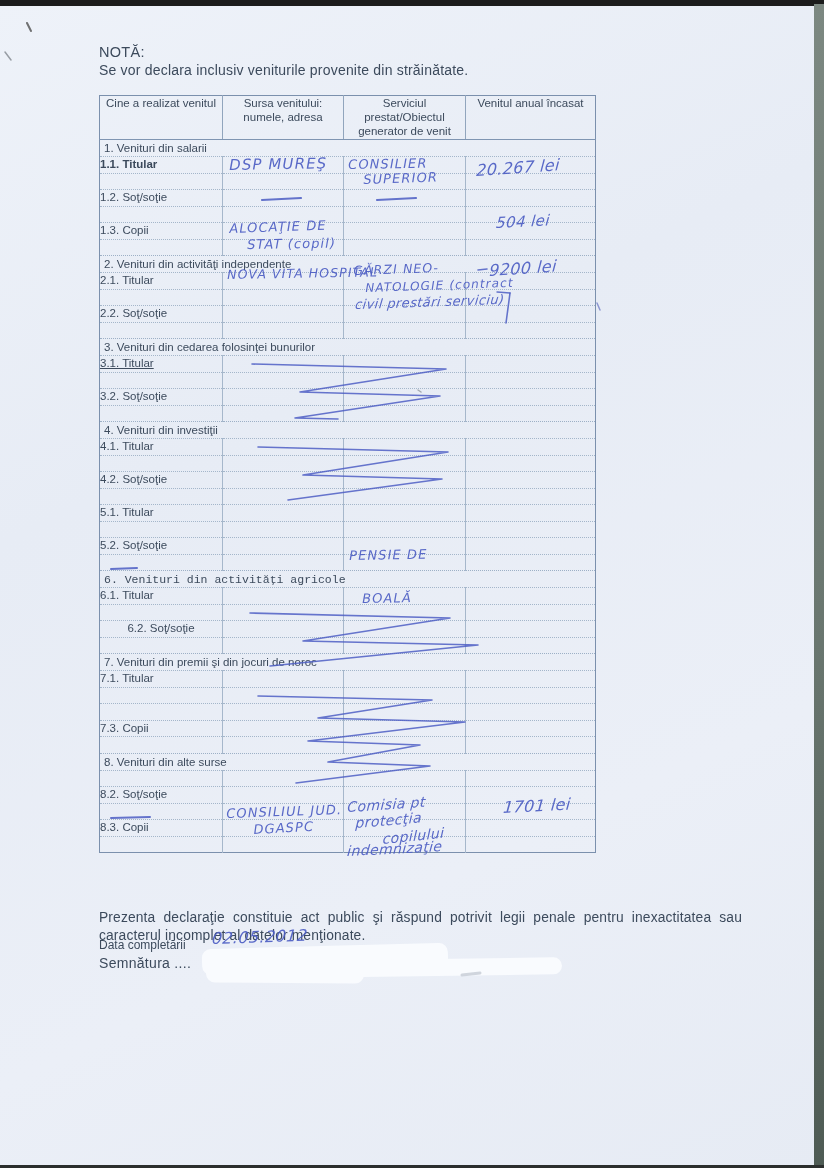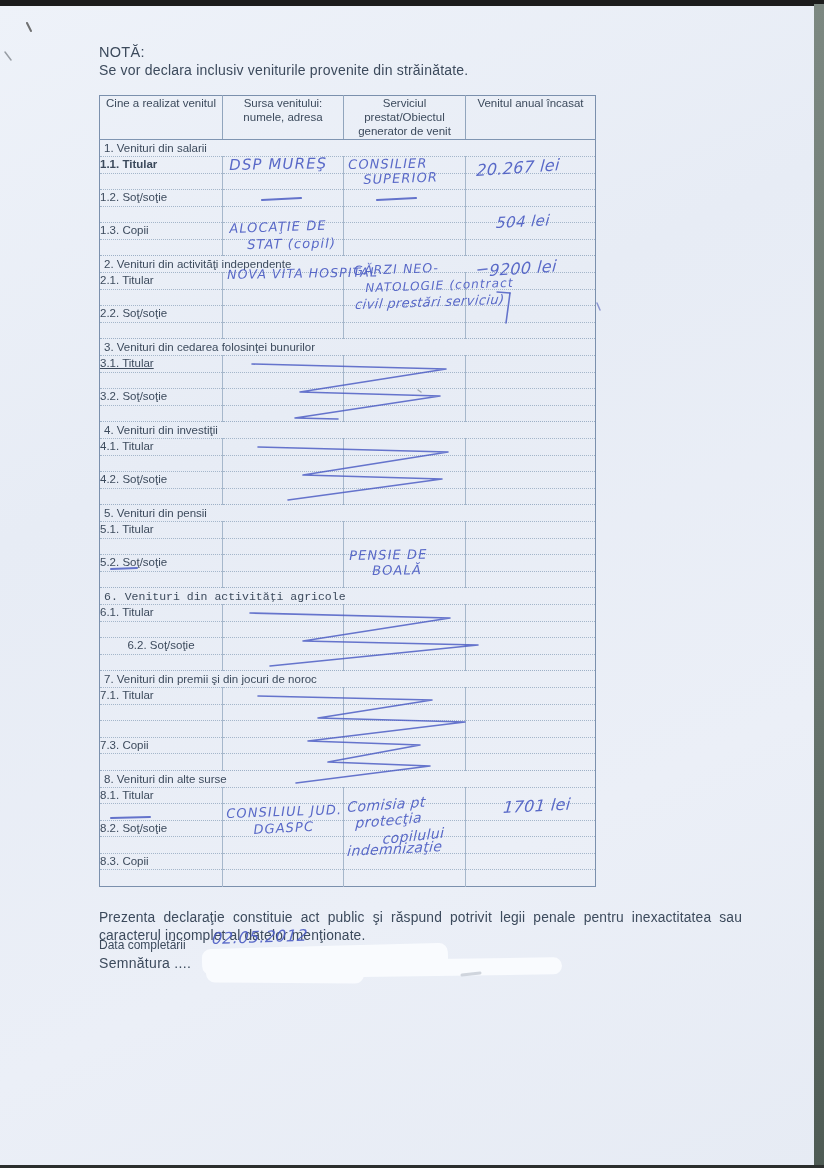--- a/index.html
+++ b/index.html
@@ -198,23 +198,20 @@
             <td></td>
             <td></td>
             <td></td>
           </tr>
           <tr class="sub" style="height: 16.5px;">
             <td></td>
             <td></td>
             <td></td>
             <td></td>
           </tr>
-          <tr class="sec" style="height: 17px;">
-            <td colspan="4">5. Venituri din pensii</td>
-          </tr>
           <tr class="sub" style="height: 16.5px;">
             <td class="lbl">5.1. Titular</td>
             <td></td>
             <td></td>
             <td></td>
           </tr>
           <tr class="sub" style="height: 16.5px;">
             <td></td>
             <td></td>
             <td></td>
@@ -287,26 +284,20 @@
             <td></td>
           </tr>
           <tr class="sub" style="height: 16.5px;">
             <td></td>
             <td></td>
             <td></td>
             <td></td>
           </tr>
           <tr class="sec" style="height: 17px;">
             <td colspan="4">8. Venituri din alte surse</td>
-          </tr>
-          <tr class="sub" style="height: 16.5px;">
-            <td class="lbl">8.1. Titular</td>
-            <td></td>
-            <td></td>
-            <td></td>
           </tr>
           <tr class="sub" style="height: 16.5px;">
             <td></td>
             <td></td>
             <td></td>
             <td></td>
           </tr>
           <tr class="sub" style="height: 16.5px;">
             <td class="lbl">8.2. Soţ/soţie</td>
             <td></td>
@@ -345,21 +336,21 @@
         <div class="hw script" style="left: 477px; top: 161px; font-size: 16px; color: rgb(77, 94, 196); transform: rotate(-4deg) skewX(-8deg);">20.267 lei</div>
         <div class="hw script" style="left: 497px; top: 214px; font-size: 15px; color: rgb(77, 94, 196); transform: rotate(-3deg) skewX(-8deg);">504 lei</div>
         <div class="hw caps" style="left: 229px; top: 221px; font-size: 13px; color: rgb(77, 94, 196); transform: rotate(-2deg);">ALOCAŢIE DE</div>
         <div class="hw caps" style="left: 247px; top: 237px; font-size: 13px; color: rgb(77, 94, 196); transform: rotate(-1deg);">STAT (copil)</div>
         <div class="hw caps" style="left: 227px; top: 267px; font-size: 12.5px; color: rgb(77, 94, 196); transform: rotate(-1deg);">NOVA VITA HOSPITAL</div>
         <div class="hw caps" style="left: 353px; top: 263px; font-size: 12.5px; color: rgb(77, 94, 196); transform: rotate(-2deg);">GĂRZI NEO-</div>
         <div class="hw caps" style="left: 365px; top: 281px; font-size: 12px; color: rgb(77, 94, 196); transform: rotate(-2deg);">NATOLOGIE (contract</div>
         <div class="hw script" style="left: 356px; top: 297px; font-size: 13px; color: rgb(77, 94, 196); transform: rotate(-2deg) skewX(-8deg);">civil prestări serviciu)</div>
         <div class="hw script" style="left: 490px; top: 261px; font-size: 16px; color: rgb(77, 94, 196); transform: rotate(-4deg) skewX(-8deg);">9200 lei</div>
         <div class="hw caps" style="left: 349px; top: 548px; font-size: 13px; color: rgb(77, 94, 196); transform: rotate(-1deg);">PENSIE DE</div>
-        <div class="hw caps" style="left: 362px; top: 563px; font-size: 13px; color: rgb(77, 94, 196); transform: rotate(-1deg); margin-left: 10px;">BOALĂ</div>
+        <div class="hw caps" style="left: 362px; top: 591px; font-size: 13px; color: rgb(77, 94, 196); transform: rotate(-1deg);">BOALĂ</div>
         <div class="hw caps" style="left: 226px; top: 806px; font-size: 13px; color: rgb(77, 94, 196); transform: rotate(-2deg);">CONSILIUL JUD.</div>
         <div class="hw caps" style="left: 253px; top: 822px; font-size: 13px; color: rgb(77, 94, 196); transform: rotate(-3deg);">DGASPC</div>
         <div class="hw script" style="left: 348px; top: 799px; font-size: 14px; color: rgb(77, 94, 196); transform: rotate(-4deg) skewX(-8deg);">Comisia pt</div>
         <div class="hw script" style="left: 356px; top: 815px; font-size: 14px; color: rgb(77, 94, 196); transform: rotate(-5deg) skewX(-8deg);">protecţia</div>
         <div class="hw script" style="left: 383px; top: 831px; font-size: 14px; color: rgb(77, 94, 196); transform: rotate(-6deg) skewX(-8deg);">copilului</div>
         <div class="hw script" style="left: 348px; top: 843px; font-size: 14px; color: rgb(77, 94, 196); transform: rotate(-3deg) skewX(-8deg);">indemnizaţie</div>
         <div class="hw script" style="left: 504px; top: 798px; font-size: 16px; color: rgb(77, 94, 196); transform: rotate(-3deg) skewX(-8deg);">1701 lei</div>
         <div class="hw script" style="left: 213px; top: 929px; font-size: 16px; color: rgb(77, 94, 196); transform: rotate(-2deg) skewX(-8deg);">02.05.2012</div>
       </div>
     <div id="redaction-layer">

